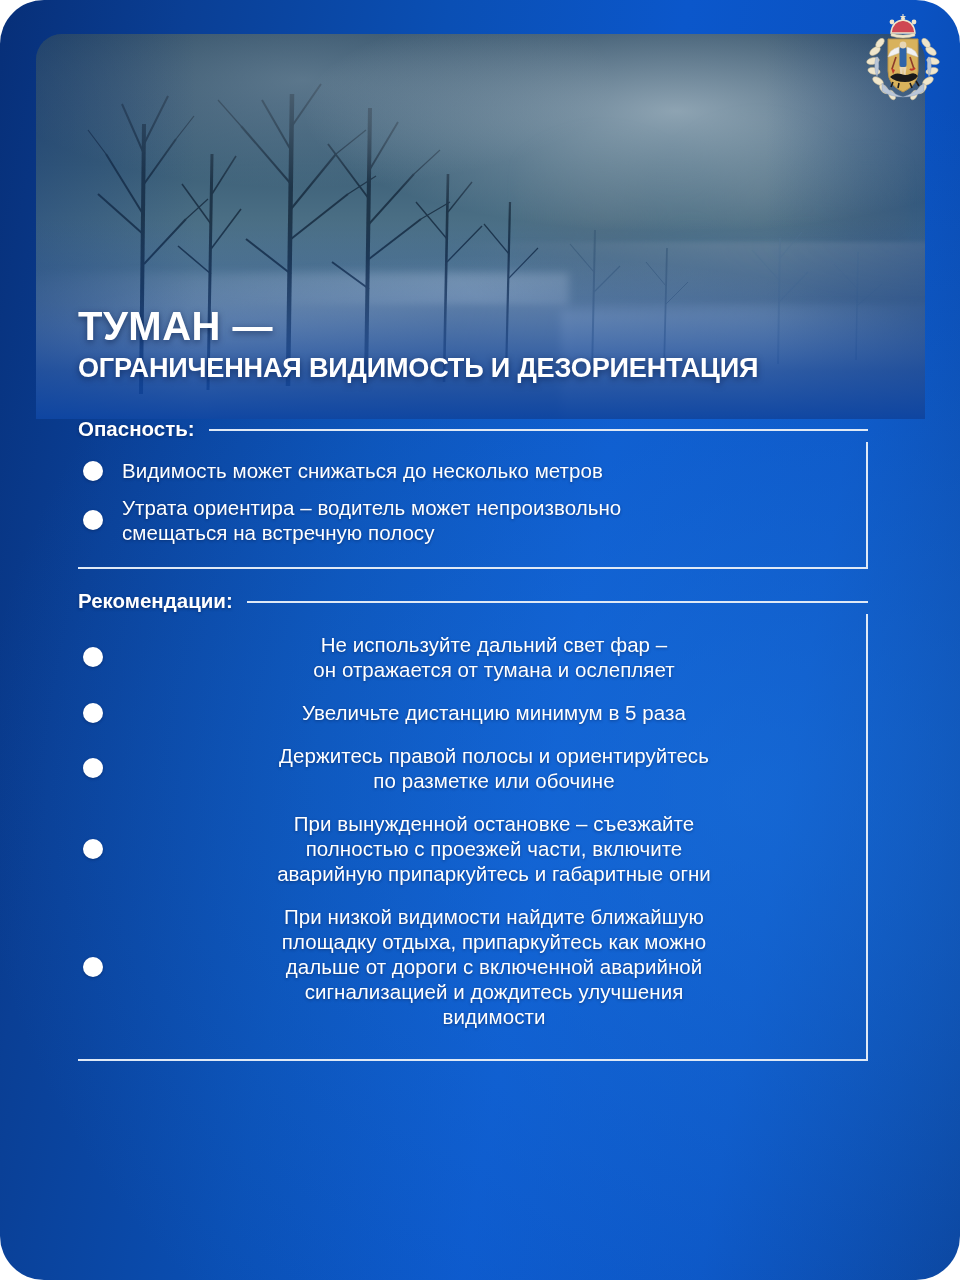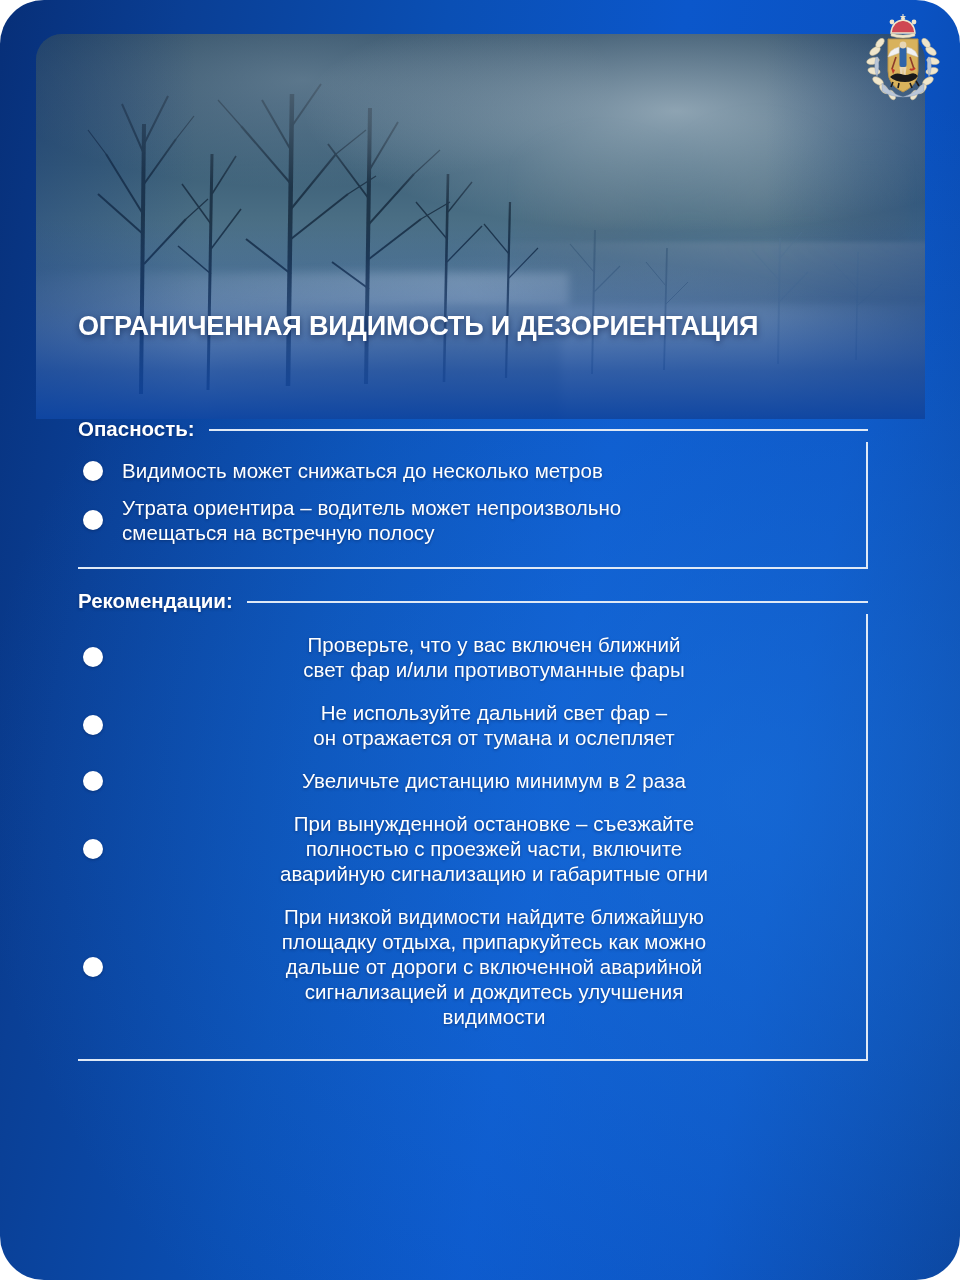--- a/index.html
+++ b/index.html
@@ -242,20 +242,21 @@
       <path d="M25 55 l4 2 l-2 4 z" fill="#c0392b"></path>
       <path d="M44 44 l4 12" stroke="#8c3b2a" stroke-width="1.6"></path>
       <path d="M49 55 q-3 3 -5 1" stroke="#c0392b" stroke-width="2" fill="none"></path>
 
       <path d="M24 64 q5 -5 11 -3 q5 2 9 0 q5 -2 8 2 q-4 6 -13 6 q-10 0 -15 -5 z" fill="#1a1a1a"></path>
       <path d="M27 69 l-2 5 M33 70 l-1 5 M44 70 l2 5 M50 68 l3 5" stroke="#1a1a1a" stroke-width="1.6"></path>
     </g>
   </svg>
 
   <div id="titleBlock">
+    <div id="title-main">ТУМАН —</div>
     <div id="title-sub">ОГРАНИЧЕННАЯ ВИДИМОСТЬ И ДЕЗОРИЕНТАЦИЯ</div>
   </div>
 
   <section class="section" id="sec-danger">
     <div class="sec-head">
       <span class="lbl">Опасность:</span>
       <span class="rule"></span>
     </div>
     <div class="sec-body">
       <ul class="blist" id="danger-list">
@@ -274,37 +275,37 @@
 
   <section class="section" id="sec-reco">
     <div class="sec-head">
       <span class="lbl">Рекомендации:</span>
       <span class="rule"></span>
     </div>
     <div class="sec-body">
       <ul class="blist" id="reco-list">
           <li>
             <span class="dot"></span>
-            <span class="txt">Проверьте, что у вас включен ближний
-свет фар и/или противотуманные фары</span>
-          </li>
-          <li>
-            <span class="dot"></span>
             <span class="txt">Не используйте дальний свет фар –
 он отражается от тумана и ослепляет</span>
           </li>
           <li>
             <span class="dot"></span>
-            <span class="txt">Увеличьте дистанцию минимум в 2 раза</span>
+            <span class="txt">Увеличьте дистанцию минимум в 5 раза</span>
+          </li>
+          <li>
+            <span class="dot"></span>
+            <span class="txt">Держитесь правой полосы и ориентируйтесь
+по разметке или обочине</span>
           </li>
           <li>
             <span class="dot"></span>
             <span class="txt">При вынужденной остановке – съезжайте
 полностью с проезжей части, включите
-аварийную сигнализацию и габаритные огни</span>
+аварийную припаркуйтесь и габаритные огни</span>
           </li>
           <li>
             <span class="dot"></span>
             <span class="txt">При низкой видимости найдите ближайшую
 площадку отдыха, припаркуйтесь как можно
 дальше от дороги с включенной аварийной
 сигнализацией и дождитесь улучшения
 видимости</span>
           </li>
         </ul>

